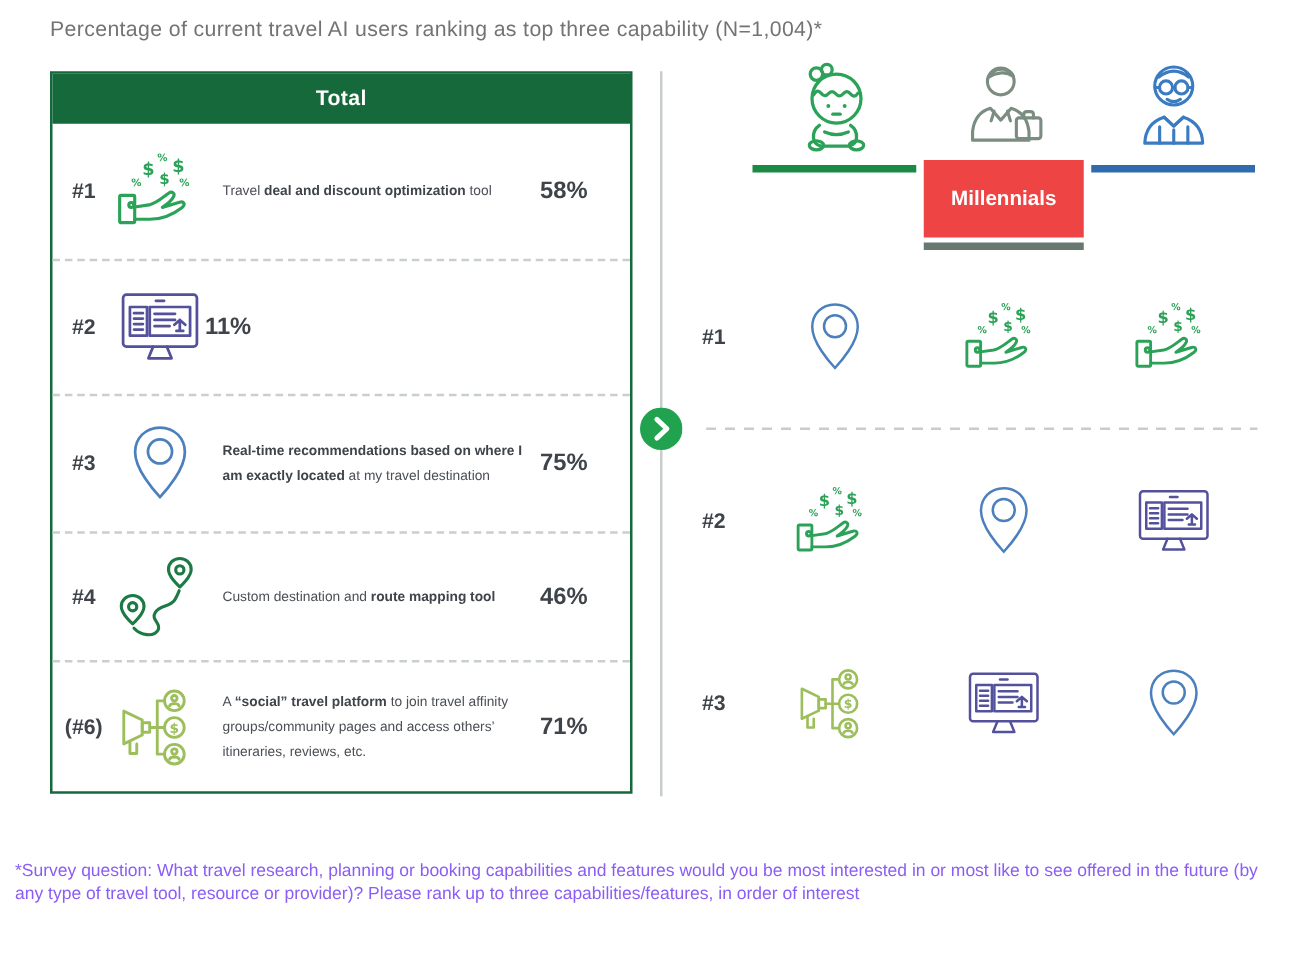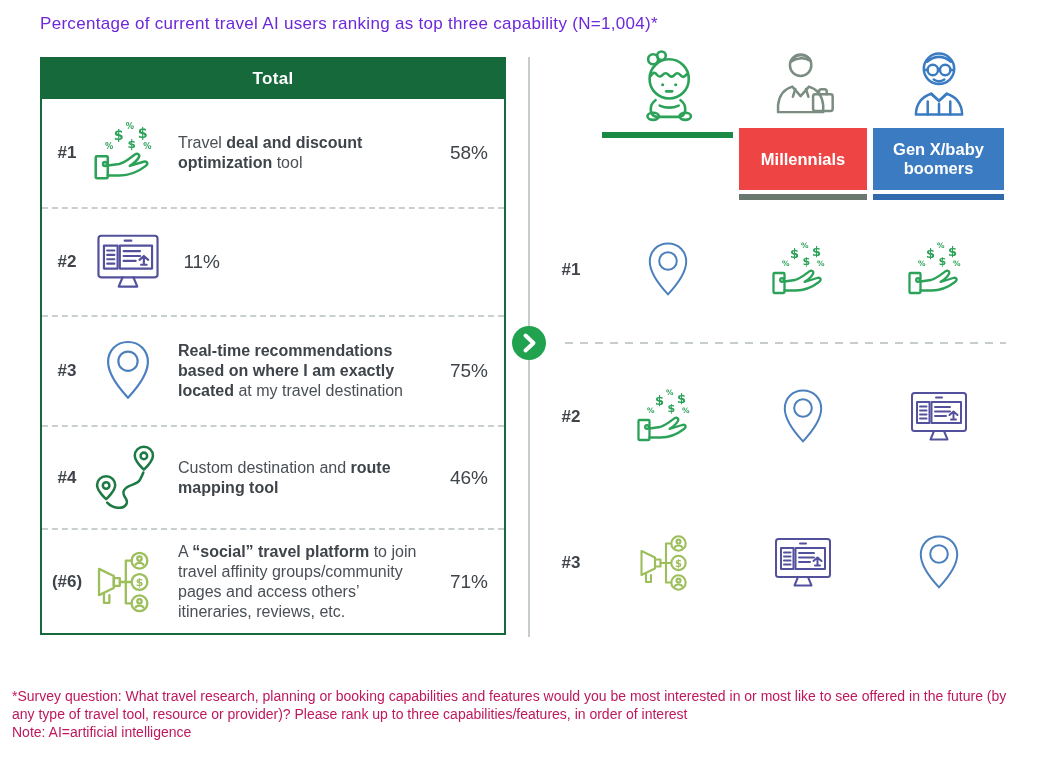--- a/index.html
+++ b/index.html
@@ -1,30 +1,30 @@
 <!DOCTYPE html>
 <html><head>
 <meta charset="utf-8">
 <style>
   html,body{margin:0;padding:0;background:#ffffff;}
   body{width:1046px;height:781px;font-family:"Liberation Sans",sans-serif;color:#4A4F55;}
   .stage{position:relative;width:1046px;height:781px;overflow:hidden;background:#fff;}
 
-  .page-title{position:absolute;left:40px;top:14px;font-size:17px;letter-spacing:.3px;color:#6d28d9;}
+  .page-title{position:absolute;left:40px;top:14px;font-size:17px;letter-spacing:.3px;color:#737373;}
 
   
   .total-table{position:absolute;left:40px;top:57px;width:466px;height:578px;border:2px solid #15693B;box-sizing:border-box;background:#fff;}
   .total-header{height:40px;background:#15693B;color:#fff;font-weight:bold;font-size:17px;display:flex;align-items:center;justify-content:center;letter-spacing:.3px;}
   .trow{display:flex;align-items:center;box-sizing:border-box;}
   .trow + .trow{border-top:2px dashed #C9CED0;}
   .trank{width:50px;text-align:center;font-weight:bold;font-size:17px;color:#3F444A;flex:0 0 auto;}
   .ticon{width:72px;display:flex;align-items:center;justify-content:center;flex:0 0 auto;}
-  .ttext{flex:1;padding-left:14px;padding-right:6px;font-size:16px;line-height:20px;color:#4A4F55;}
+  .ttext{flex:1;padding-left:14px;padding-right:6px;font-size:11px;line-height:20px;color:#4A4F55;}
   .ttext b{color:#3F444A;}
-  .tpct{width:72px;flex:0 0 auto;text-align:right;padding-right:16px;font-weight:normal;font-size:19px;color:#3F444A;box-sizing:border-box;}
+  .tpct{width:72px;flex:0 0 auto;padding-right:16px;font-weight:bold;font-size:19px;color:#3F444A;box-sizing:border-box;}
 
   
   .vdivider{position:absolute;left:528px;top:57px;width:2px;height:580px;background:#C7CEC9;}
   .next-circle{position:absolute;left:512px;top:326px;width:34px;height:34px;}
   .next-circle svg{display:block;width:100%;height:100%;}
 
   
   .right-panel{position:absolute;left:540px;top:40px;width:466px;height:610px;}
   .gen-headers{display:grid;grid-template-columns:62px 131px 6px 128px 6px 131px;padding-top:8px;}
   .gcol{display:flex;flex-direction:column;align-items:center;}
@@ -35,21 +35,21 @@
   .rrow{position:absolute;left:0;width:466px;height:80px;display:grid;grid-template-columns:62px 131px 6px 128px 6px 131px;align-items:center;justify-items:center;}
   .rlabel{font-weight:bold;font-size:17px;color:#3F444A;justify-self:center;}
   .rslot{width:66px;height:66px;display:flex;align-items:center;justify-content:center;}
   .rank-sep{position:absolute;left:25px;top:302px;width:441px;height:2px;
     background:repeating-linear-gradient(90deg,#C7CCCE 0 8px,transparent 8px 15px);}
 
   .icn{display:inline-block;}
   .icn svg{display:block;width:100%;height:100%;}
 
   
-  .footnotes{position:absolute;left:12px;top:688px;width:1018px;font-size:14px;line-height:17.5px;color:#be185d;}
+  .footnotes{position:absolute;left:12px;top:688px;width:1018px;font-size:14px;line-height:17.5px;color:#8b5cf6;}
   .footnotes div{margin:0 0 1px 0;}
 </style>
 </head>
 <body>
 
 <div class="stage">
 
   <div class="page-title">Percentage of current travel AI users ranking as top three capability (N=1,004)*</div>
 
   <div class="total-table">
@@ -209,21 +209,20 @@
     <path d="M22 11.5 q10 -8 20 0"></path>
     <circle cx="26.8" cy="18.5" r="4.4"></circle>
                   <circle cx="37.2" cy="18.5" r="4.4"></circle>
     <path d="M31.2 18.5 h1.6 M22.4 18.5 h-3 M41.6 18.5 h3"></path>
     <path d="M27.5 26.5 q4.5 3.2 9 0"></path>
     <path d="M12.5 56 q0.5 -13.5 13 -17.5 l6.5 6 6.5 -6 q12.5 4 13 17.5 z"></path>
     <path d="M25.5 38.5 l6.5 6 6.5 -6"></path>
     <path d="M22.5 45 v11 M41.5 45 v11 M32 47 v9"></path>
    </g>
               </svg></span></div>
-     <div class="gbox" style="background:#3A7BC2">Gen X/baby boomers</div>
      <div class="gbar" style="background:#2F6BAD"></div>
    </div>
       </div>
     <div>
    <div class="rrow" style="top:190px">
      <div class="rlabel">#1</div>
      <div class="rslot" style="grid-column:2">
             <span class="icn" style="width:64px;height:64px">
               <svg viewBox="0 0 64 64">
    <g fill="none" stroke="#4C80BD" stroke-width="2">
@@ -368,16 +367,15 @@
               </svg>
             </span>
           </div>
    </div>
       </div>
     <div class="rank-sep"></div>
   </div>
 
   <div class="footnotes">
     <div>*Survey question: What travel research, planning or booking capabilities and features would you be most interested in or most like to see offered in the future (by any type of travel tool, resource or provider)? Please rank up to three capabilities/features, in order of interest</div>
-    <div>Note: AI=artificial intelligence</div>
   </div>
 
 </div>
 
 </body></html>

